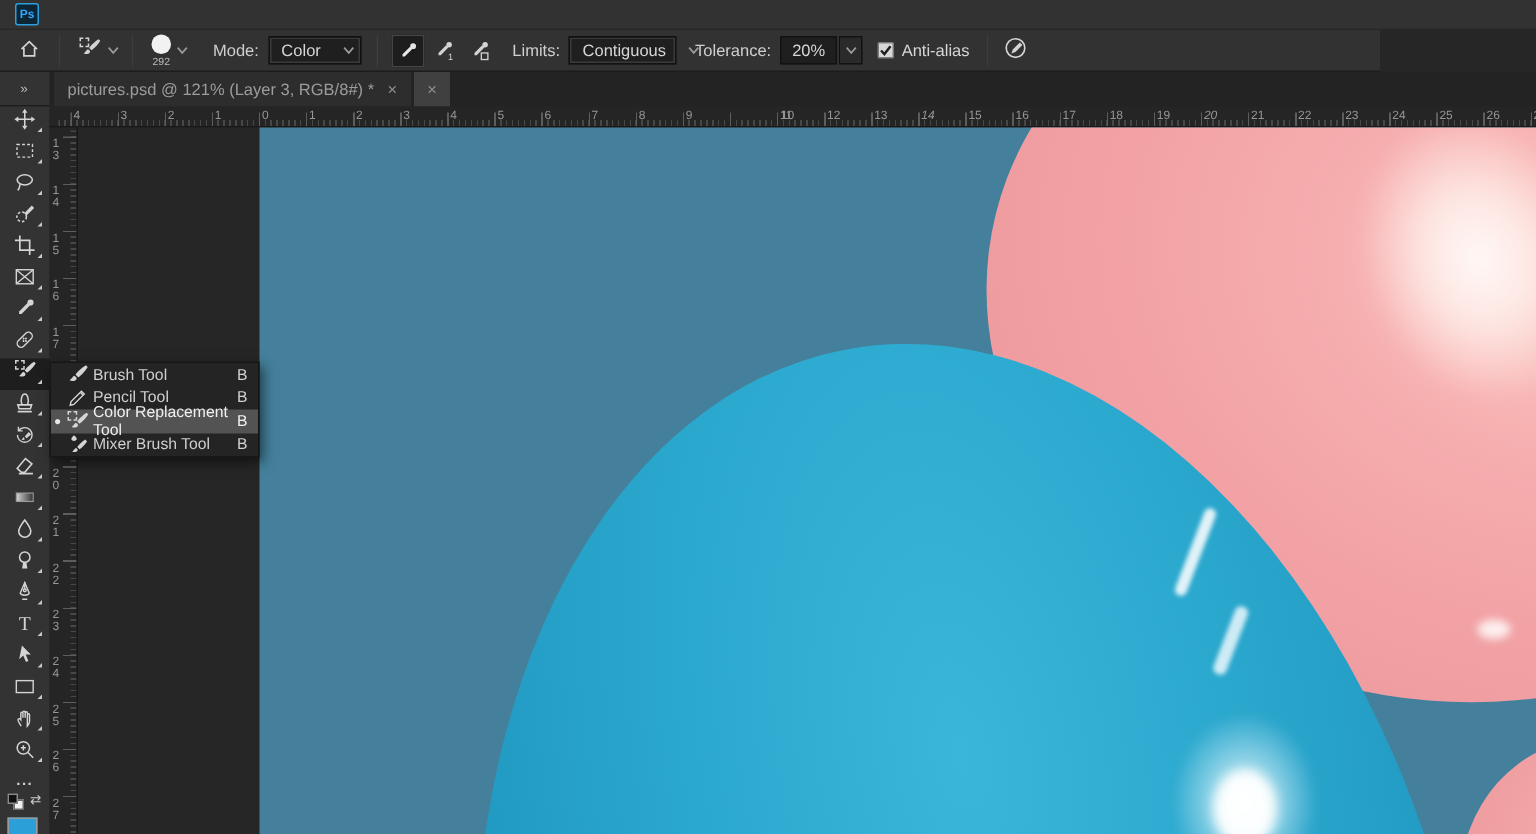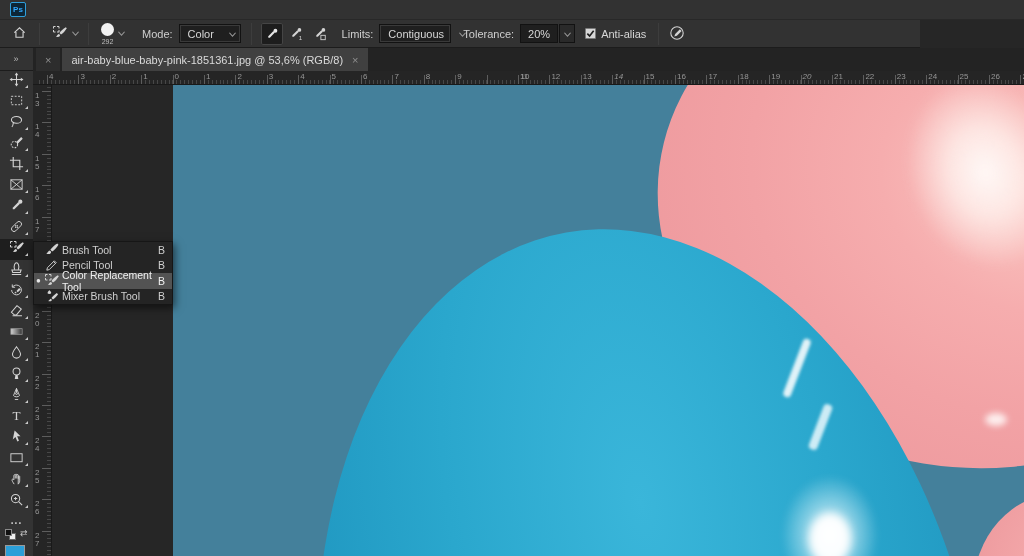--- a/index.html
+++ b/index.html
@@ -226,24 +226,24 @@
           </svg></span>
       </div>
   </div>
 
   <div class="tabstrip">
     <div class="tool-head">
       <span>»</span>
     </div>
     <div class="tabs" id="tabs">
         <div class="tab">
+          <span class="tab-title">pictures.psd @ 121% (Layer 3, RGB/8#) *</span>
           <span class="x">×</span>
         </div>
         <div class="tab active">
-          <span class="tab-title">air-baby-blue-baby-pink-1851361.jpg @ 53,6% (RGB/8)</span>
           <span class="x">×</span>
         </div>
       </div>
   </div>
 
   <div class="toolbar">
     <div id="tools">
         <div class="tool">
           <span><svg width="15" height="15" viewBox="0 0 16 16">
               <g fill="#d4d4d4">

